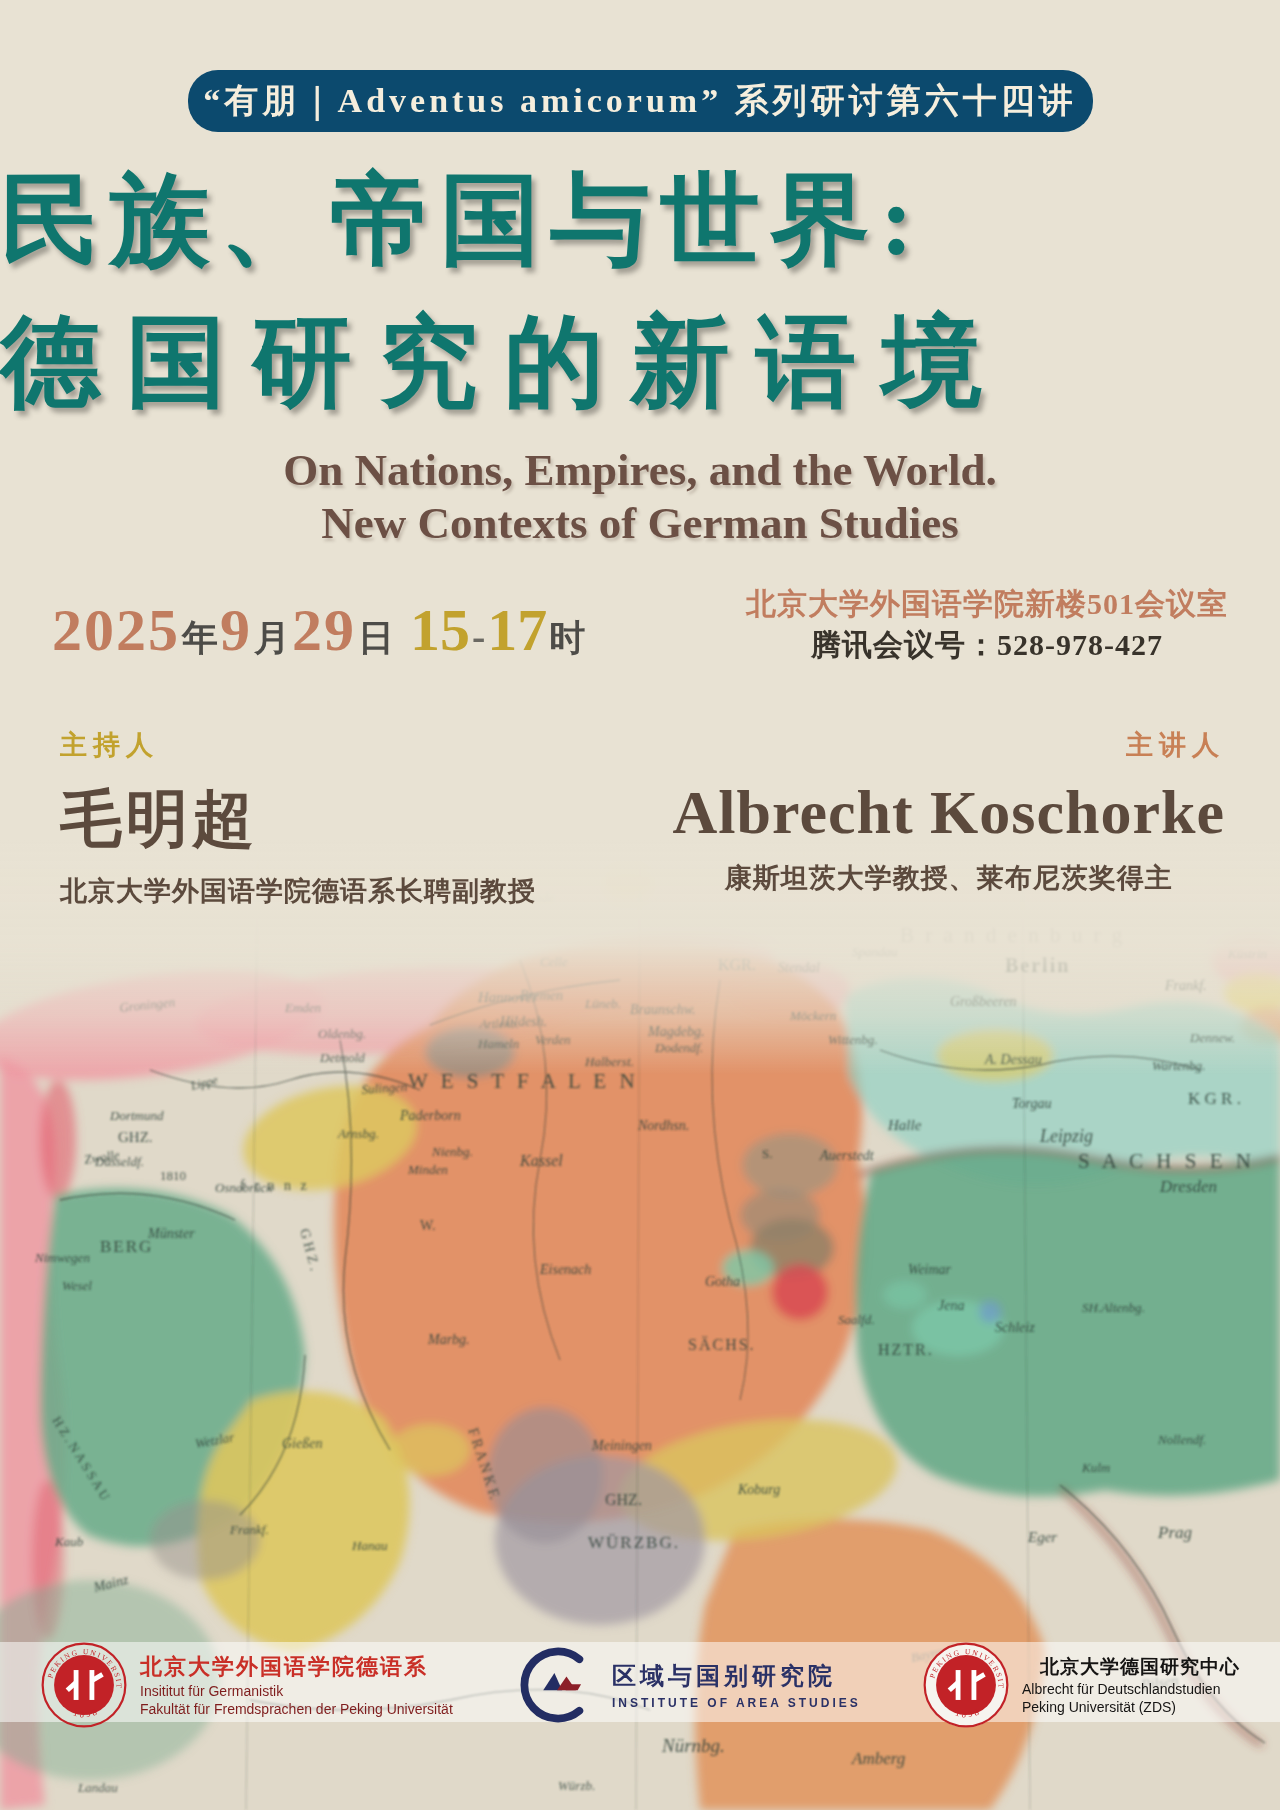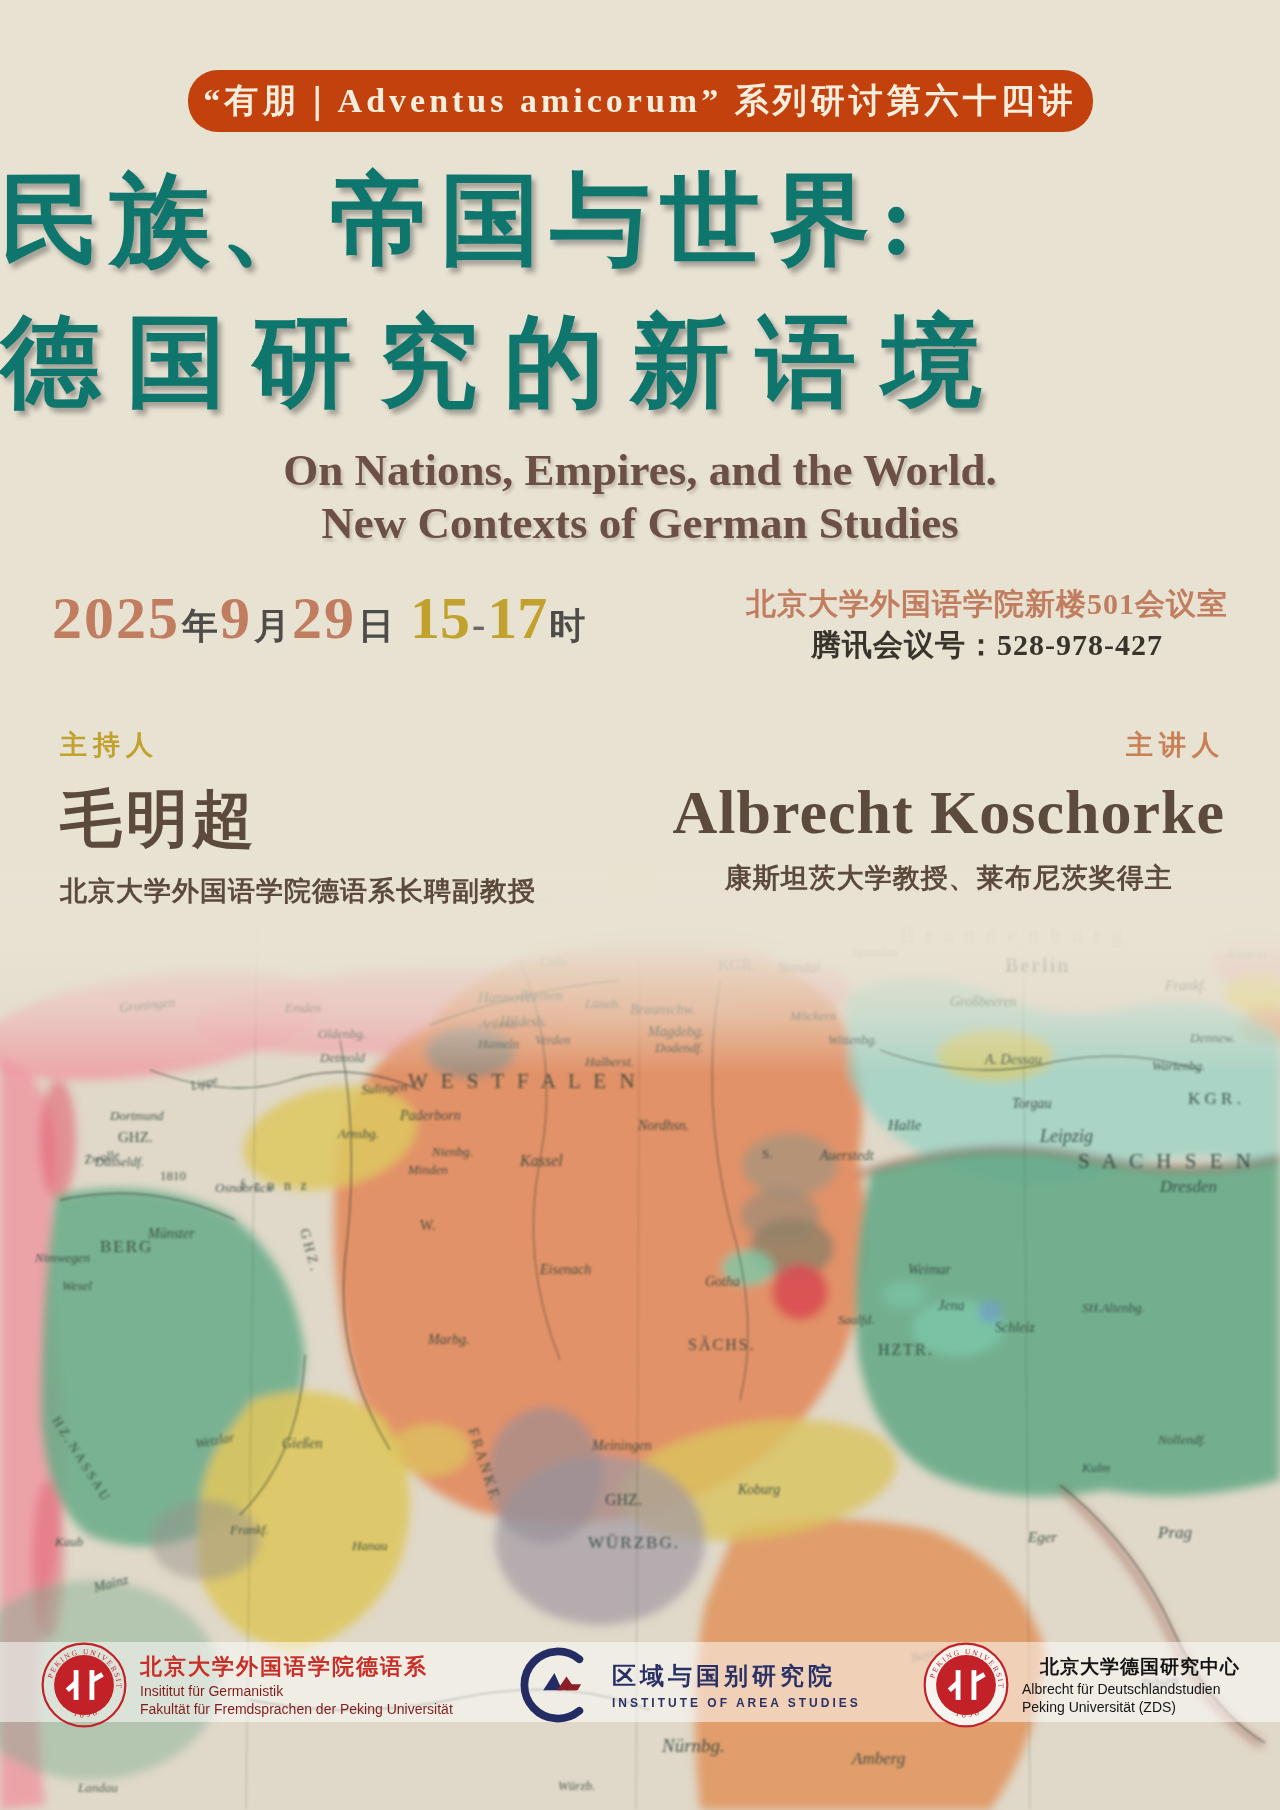--- a/index.html
+++ b/index.html
@@ -5,42 +5,42 @@
   html,body{margin:0;padding:0;}
   body{
     width:1280px;height:1810px;position:relative;overflow:hidden;
     background:#e8e2d3;
     font-family:"Liberation Serif","DejaVu Serif",serif;
   }
   .content{position:relative;z-index:2;}
   
   .banner{
     width:905px;margin:70px auto 0 auto;height:62px;border-radius:30px;
-    background:#c2410c;display:flex;align-items:center;justify-content:center;
+    background:#0c4a6e;display:flex;align-items:center;justify-content:center;
   }
   .banner span{
     color:#f5eedd;font-size:34px;font-weight:bold;letter-spacing:4px;white-space:nowrap;
   }
   
   .title{
     text-align:left;color:#0f766e;font-weight:bold;margin-top:18px;
     text-shadow:4px 5px 5px rgba(80,78,72,.45);
     line-height:1.42;
   }
   .title .l1{font-size:100px;letter-spacing:10px;display:block;}
   .title .l2{font-size:100px;letter-spacing:26px;display:block;}
   
   .subtitle{
     text-align:center;color:#6c5045;font-weight:bold;margin-top:10px;line-height:1.18;
     text-shadow:2px 3px 3px rgba(90,70,60,.25);
   }
   .subtitle div{font-size:45px;}
   
   .info-row{
-    display:flex;justify-content:space-between;align-items:flex-start;
+    display:flex;justify-content:space-between;align-items:flex-end;
     margin:34px 52px 0 52px;
     gap:40px;
   }
   .date{display:flex;align-items:baseline;font-weight:bold;white-space:nowrap;}
   .date .num{font-size:60px;color:#c17d5f;letter-spacing:2px;}
   .date .unit{font-size:36px;color:#4d4c48;margin:0 2px;}
   .date .time{font-size:60px;color:#c2a22e;margin-left:14px;}
   .date .dash{font-size:40px;color:#6b6963;margin:0 2px;}
   .venue{text-align:center;font-weight:bold;line-height:1.35;}
   .venue .v1{font-size:30px;color:#c17d5f;letter-spacing:1px;}

